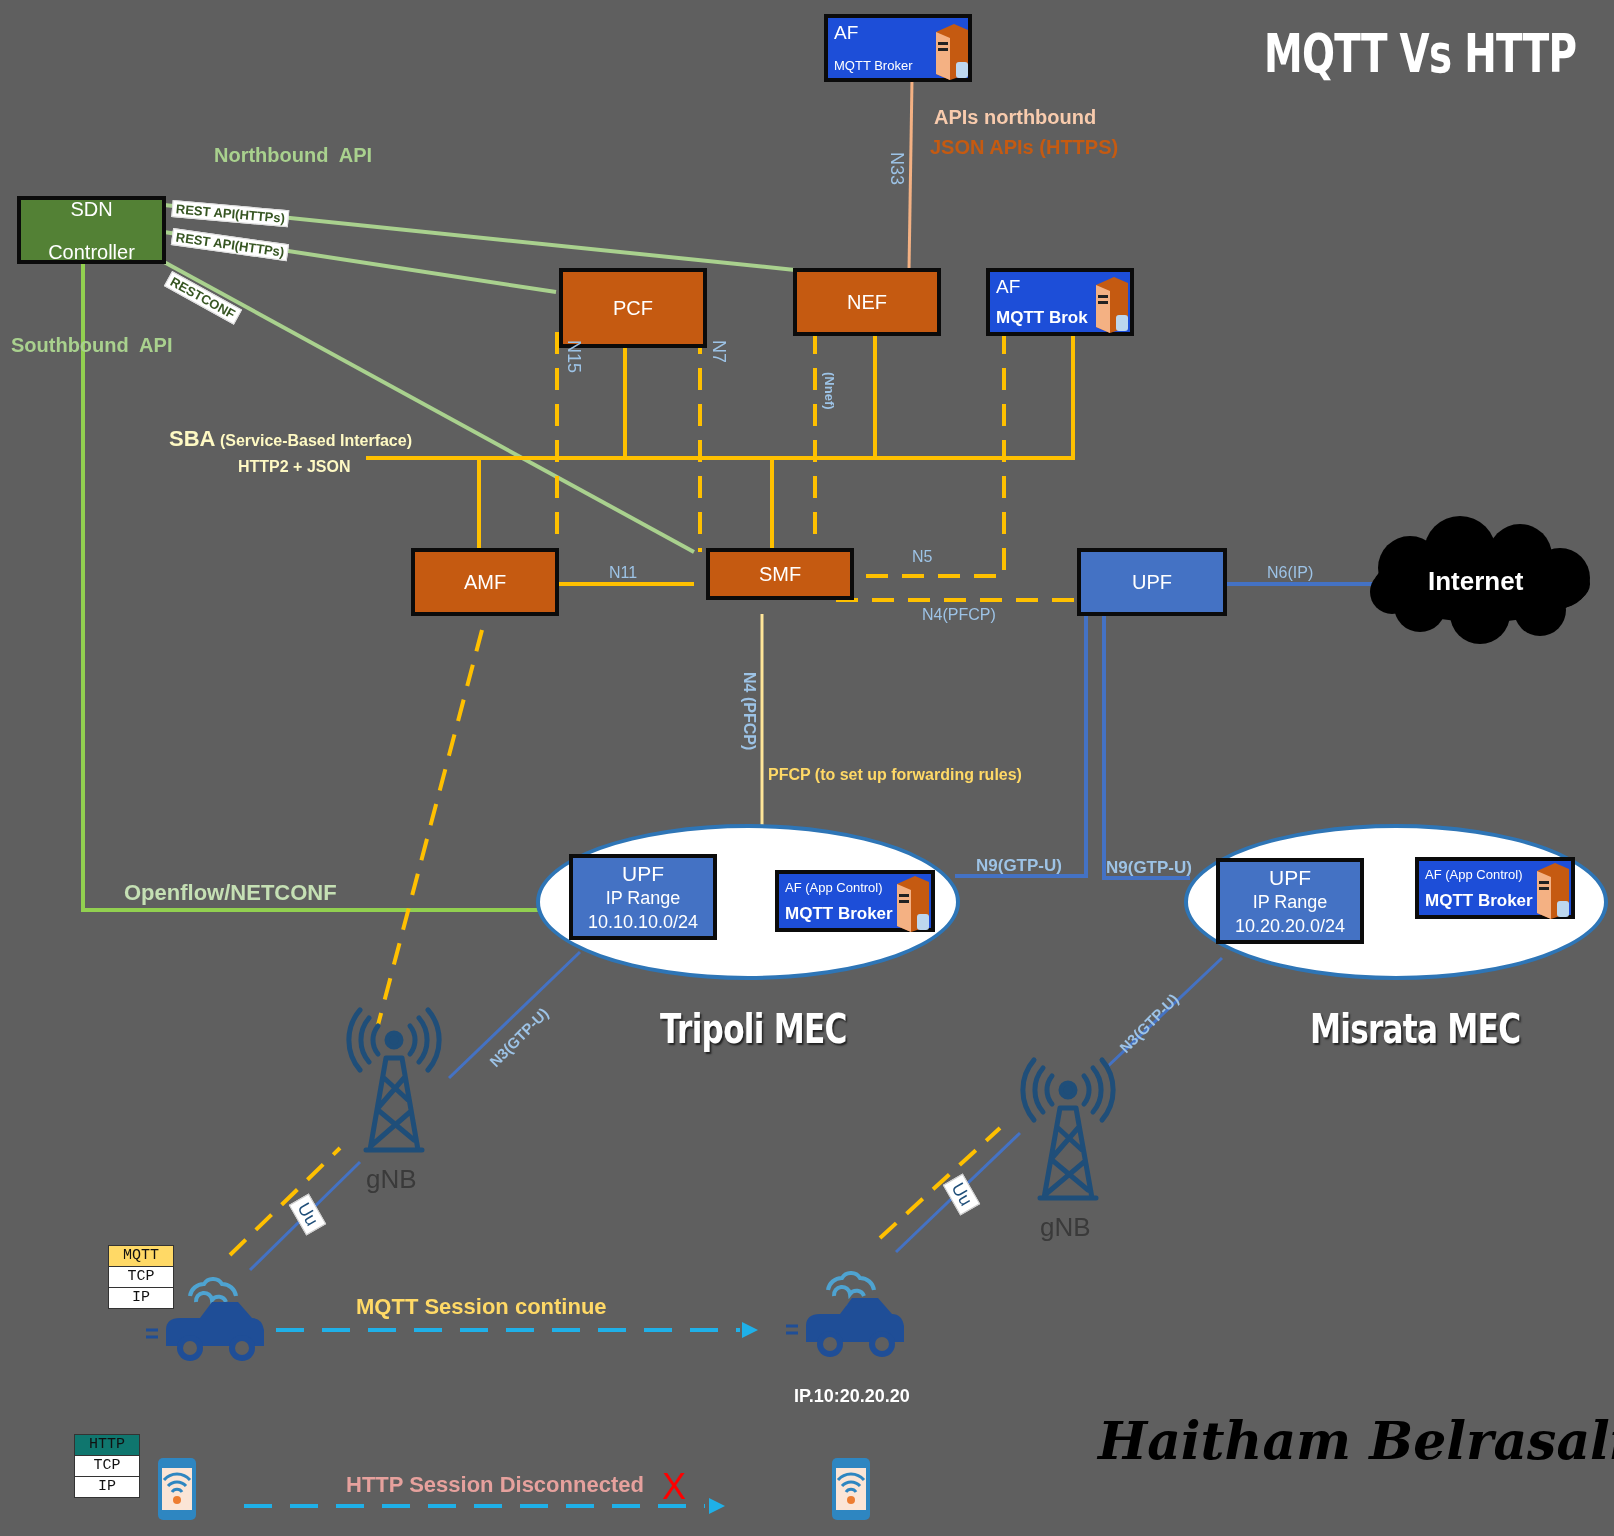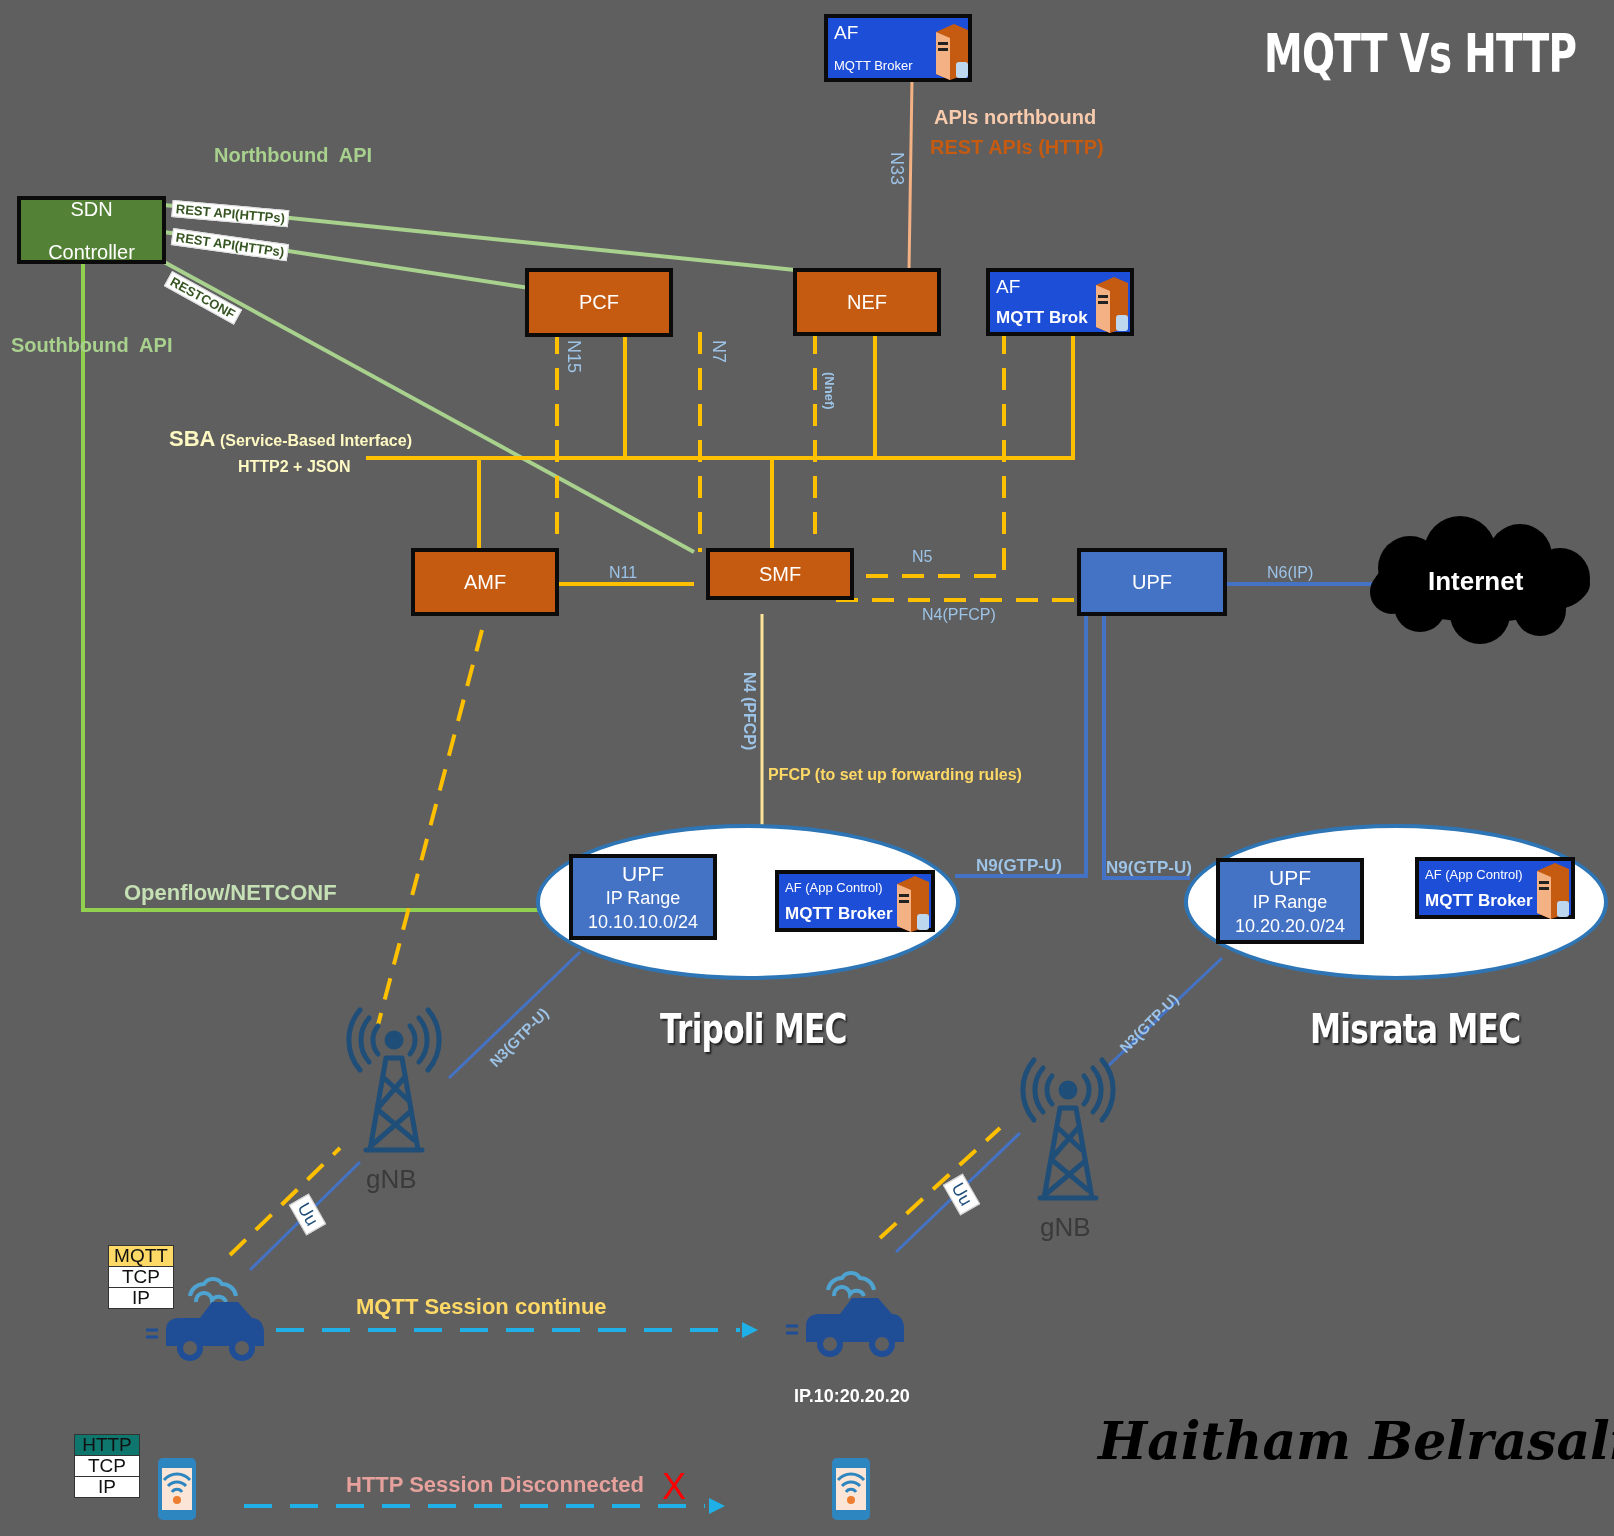--- a/index.html
+++ b/index.html
@@ -18,21 +18,21 @@
   .green-lbl{color:#a9d18e;font-weight:bold;font-size:20px;}
   .gold{color:#fef9c3;font-weight:bold;}
   .vert{writing-mode:vertical-rl;}
   .tag{position:absolute;background:#fff;color:#375623;font-weight:bold;font-size:13px;padding:0 3px;white-space:nowrap;transform-origin:left center;border:1px solid #ddd;}
   .ellipse{position:absolute;background:#fff;border:4px solid #2e75b6;border-radius:50%;box-sizing:border-box;}
   .upf-mec{position:absolute;box-sizing:border-box;border:4px solid #0b0b0b;background:#4472c4;color:#fff;text-align:center;line-height:24px;font-size:18px;padding-top:4px;}
   .upf-mec .u{font-size:21px;}
   .mec-title{position:absolute;color:#fff;font-weight:bold;font-size:40px;font-family:"DejaVu Sans",sans-serif;transform:scaleX(0.78);transform-origin:left top;letter-spacing:-1px;text-shadow:2px 2px 2px #222;}
   .gnb-lbl{position:absolute;color:#3a3a3a;font-size:26px;}
   .stack{position:absolute;border:1px solid #333;width:64px;}
-  .stack div{height:20px;line-height:20px;text-align:center;font-size:19px;color:#111;border-bottom:1px solid #333;background:#fff;}
+  .stack div{height:20px;line-height:20px;text-align:center;font-size:15px;color:#111;border-bottom:1px solid #333;background:#fff;font-family:Liberation Mono, monospace;}
   .stack div:last-child{border-bottom:none;}
   .uu{position:absolute;background:#fff;color:#1f4e79;font-size:18px;padding:0 5px;border:1px solid #ccc;}
   .cloud-text{position:absolute;color:#fff;font-weight:bold;font-size:26px;}
 </style>
 </head>
 <body>
 
 <svg id="wires" viewBox="0 0 1614 1536">
 
   <line x1="164" y1="205" x2="795" y2="270" stroke="#a9d18e" stroke-width="4"></line>
@@ -184,24 +184,24 @@
   <span class="t2" style="top:40px;font-size:13px;font-weight:normal;">MQTT Broker</span>
   <svg class="server" style="left:104px;top:4px;" width="40" height="58" viewBox="0 0 40 58">
     <polygon points="4,10 22,2 36,8 36,52 18,58 4,52" fill="#c55a11"></polygon>
       <polygon points="4,10 18,16 18,58 4,52" fill="#f4b183"></polygon>
     <rect x="6" y="20" width="10" height="3" fill="#222"></rect>
       <rect x="6" y="26" width="10" height="3" fill="#222"></rect>
     <rect x="24" y="40" width="12" height="16" rx="3" fill="#bdd7ee"></rect>
   </svg>
 </div>
 <div class="lbl" style="left:934px;top:106px;color:#f8cbad;font-weight:bold;font-size:20px;">APIs northbound</div>
-<div class="lbl" style="left:930px;top:136px;color:#c55a11;font-weight:bold;font-size:20px;">REST APIs (HTTP)</div>
+<div class="lbl" style="left:930px;top:136px;color:#c55a11;font-weight:bold;font-size:20px;">JSON APIs (HTTPS)</div>
 <div class="lbl cyan vert" style="left:886px;top:152px;font-size:18px;">N33</div>
 
-<div class="nf nf-orange" style="left:525px;top:268px;width:148px;height:69px;">PCF</div>
+<div class="nf nf-orange" style="left:559px;top:268px;width:148px;height:80px;">PCF</div>
 <div class="nf nf-orange" style="left:793px;top:268px;width:148px;height:68px;">NEF</div>
 <div class="af" style="left:986px;top:268px;width:148px;height:68px;">
   <span class="t1">AF</span>
   <span class="t2" style="top:36px;font-size:17px;">MQTT Brok</span>
   <svg class="server" style="left:102px;top:2px;" width="40" height="60" viewBox="0 0 40 58">
     <polygon points="4,10 22,2 36,8 36,52 18,58 4,52" fill="#c55a11"></polygon>
       <polygon points="4,10 18,16 18,58 4,52" fill="#f4b183"></polygon>
     <rect x="6" y="20" width="10" height="3" fill="#222"></rect>
       <rect x="6" y="26" width="10" height="3" fill="#222"></rect>
     <rect x="24" y="40" width="12" height="16" rx="3" fill="#bdd7ee"></rect>

